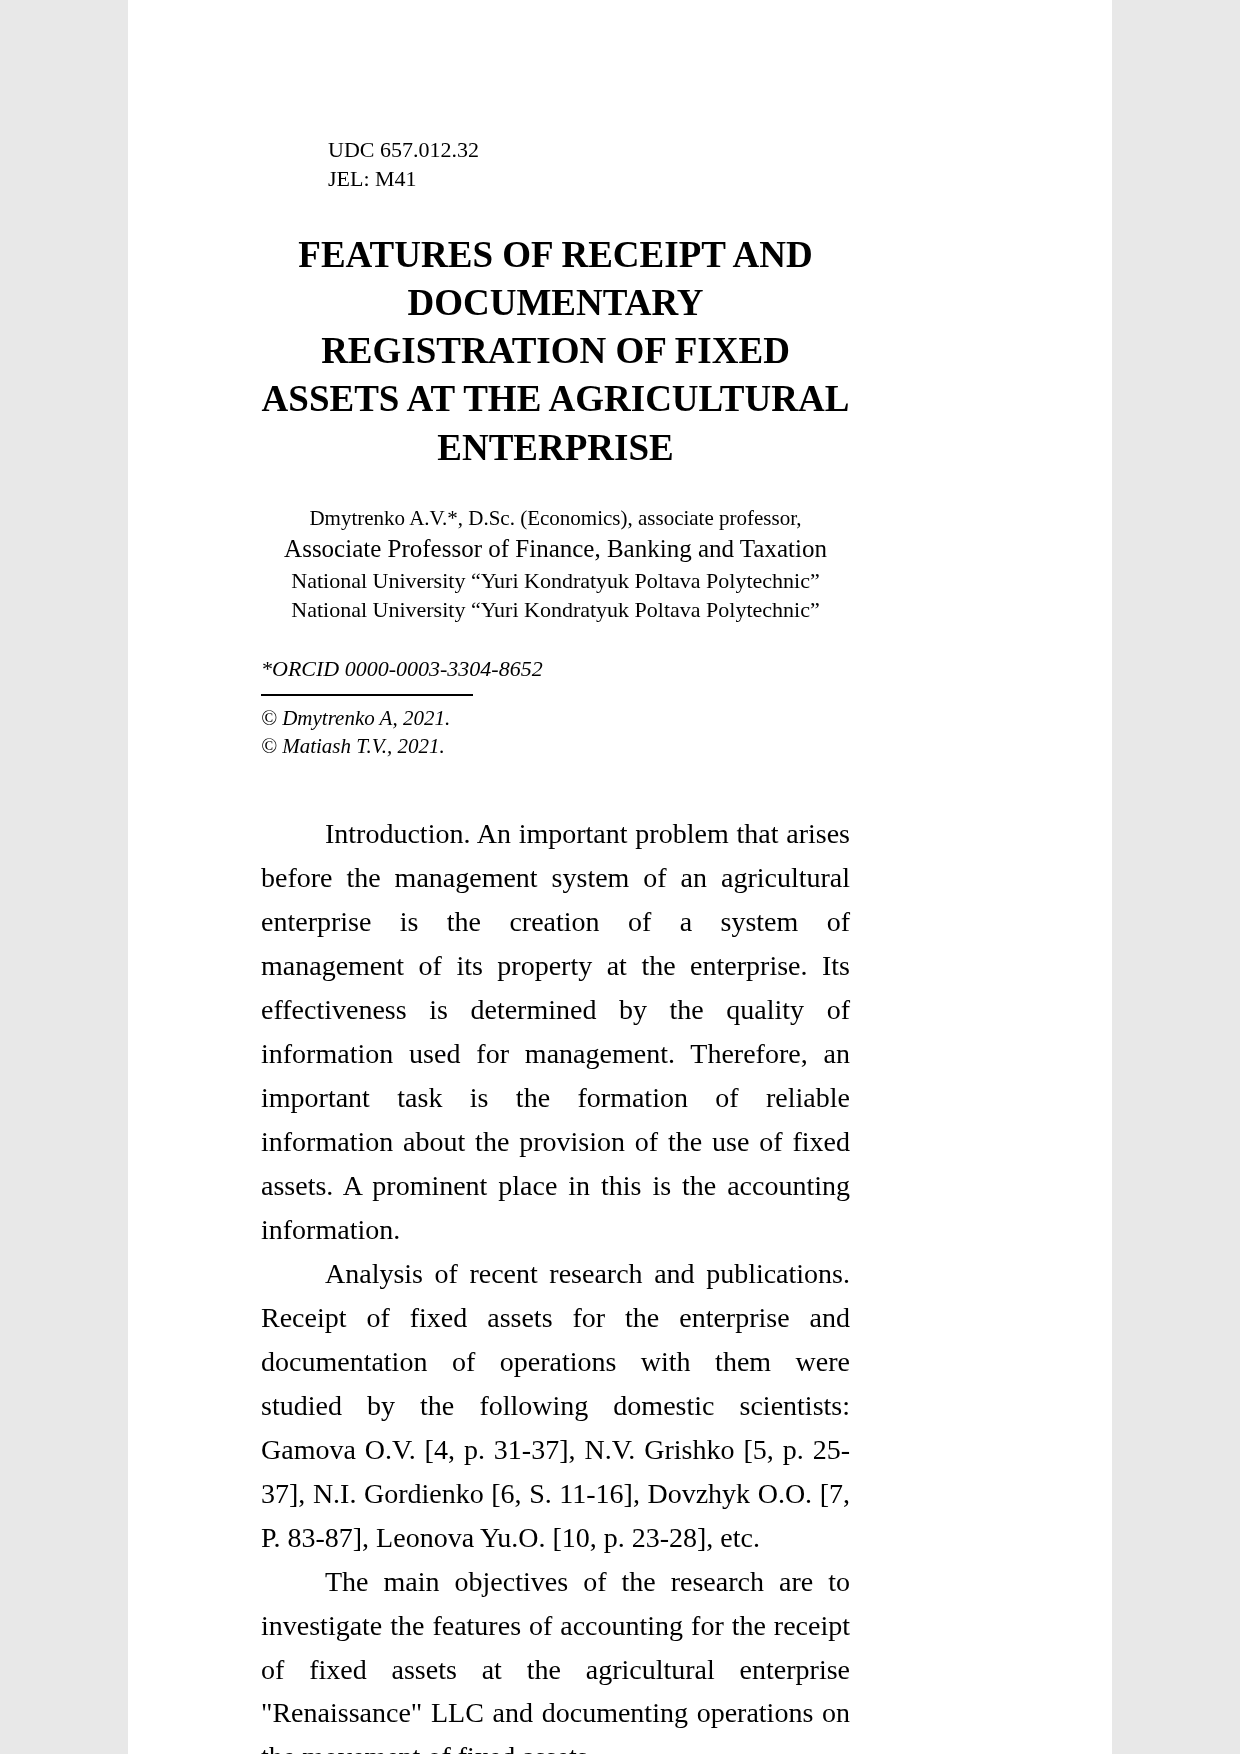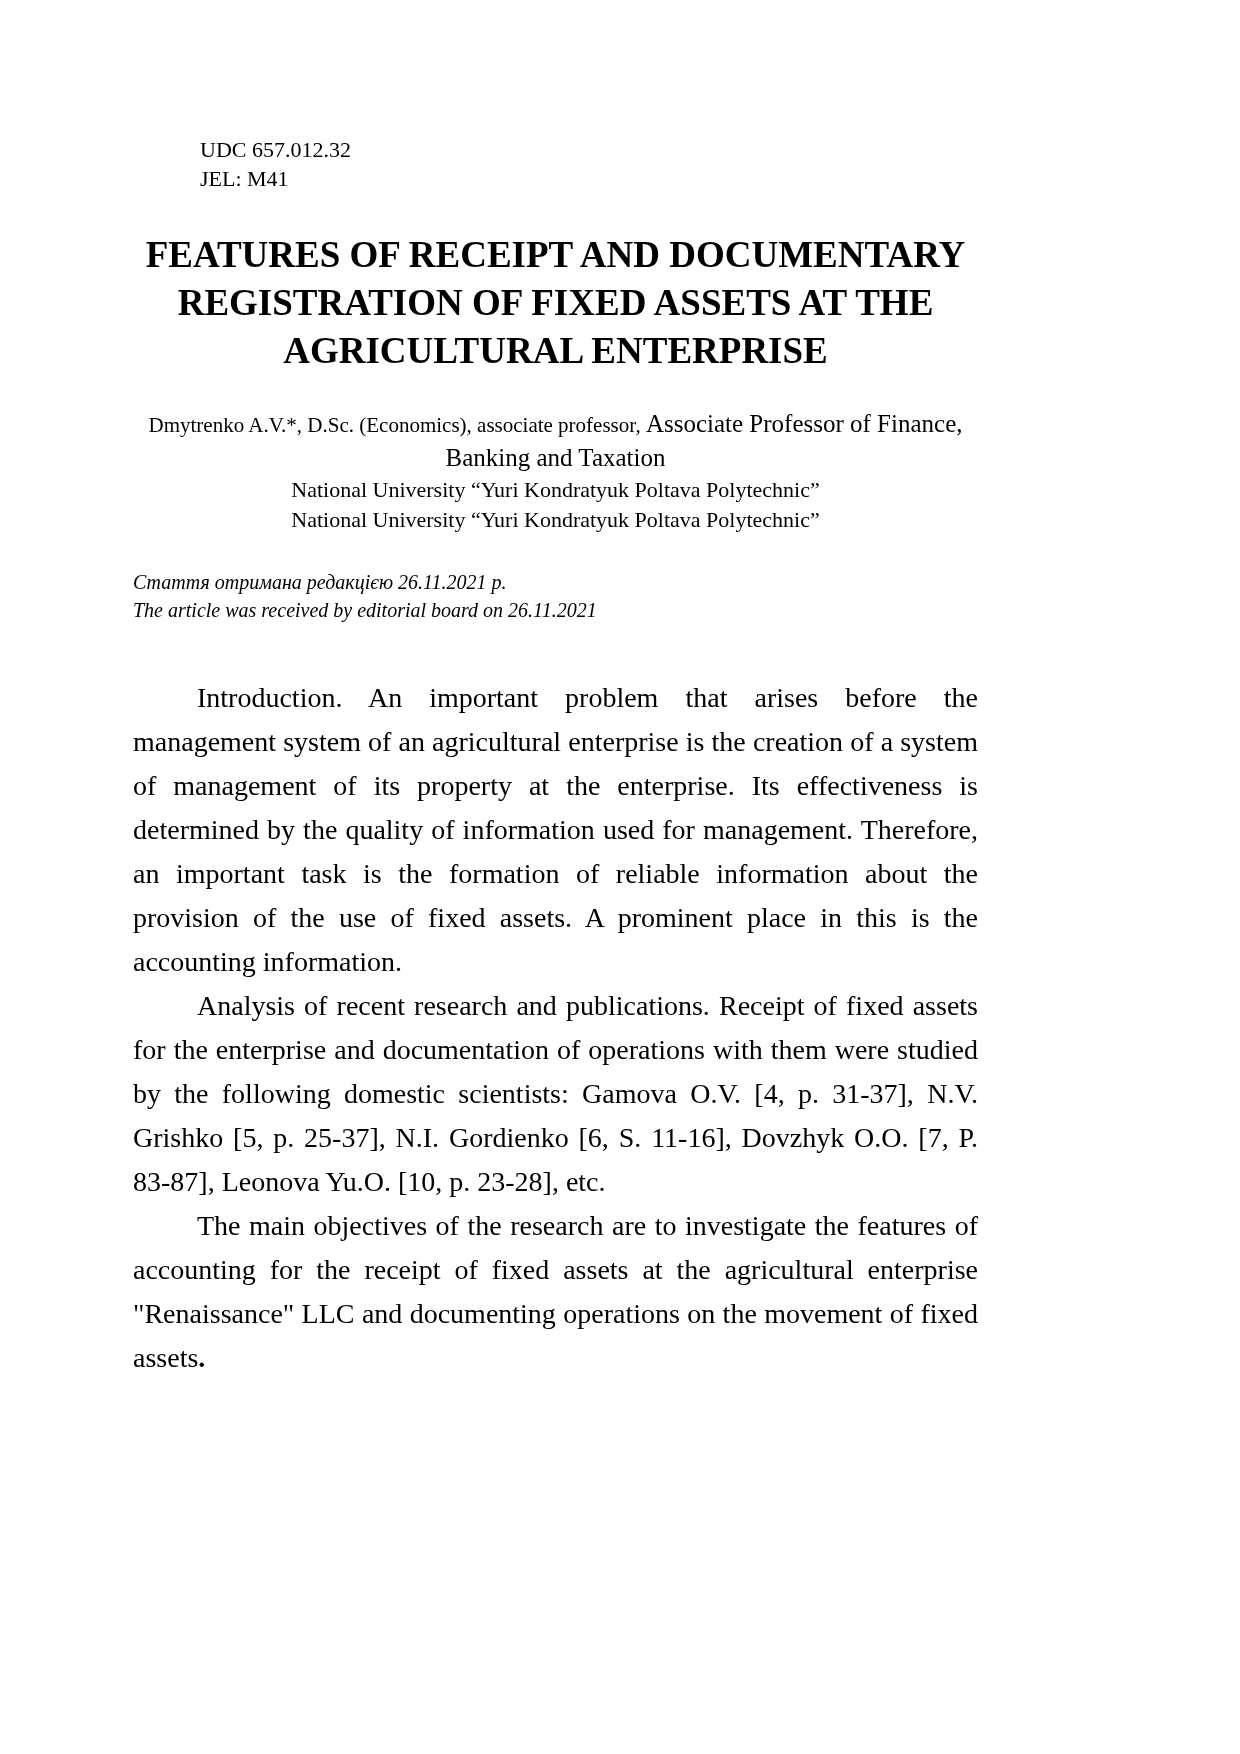--- a/index.html
+++ b/index.html
@@ -1,17 +1,17 @@
 <!DOCTYPE html>
 <html><head>
 <meta charset="utf-8">
 <style>
   html, body { margin: 0; padding: 0; background: #e8e8e8; }
   .page {
-    width: 1240px;
+    width: 984px;
     height: 1754px;
     margin: 0 auto;
     background: #ffffff;
     box-sizing: border-box;
     padding: 136px 262px 60px 133px;
     font-family: "Liberation Serif", serif;
     color: #000000;
     overflow: hidden;
   }
   .udc-block {
@@ -84,25 +84,27 @@
   </div>
 
   <div class="title">FEATURES OF RECEIPT AND DOCUMENTARY REGISTRATION OF FIXED ASSETS AT THE AGRICULTURAL ENTERPRISE</div>
 
   <div class="authors">
     <div class="line1"><span>Dmytrenko A.V.*, D.Sc. (Economics), associate professor, </span><span class="role">Associate Professor of Finance, Banking and Taxation</span></div>
     <div class="affil">National University “Yuri Kondratyuk Poltava Polytechnic”</div>
     <div class="affil">National University “Yuri Kondratyuk Poltava Polytechnic”</div>
   </div>
 
+  <div class="meta-block">
+    <div>*ORCID 0000-0003-3304-8652</div>
+    <div class="divider"></div>
+    <div class="copyright">© Dmytrenko A, 2021.</div>
+    <div class="copyright">© Matiash T.V., 2021.</div>
+  </div>
 
-  <div class="received">
-    <div>Стаття отримана редакцією 26.11.2021 р.</div>
-    <div>The article was received by editorial board on 26.11.2021</div>
-  </div>
 
   <div class="body-text">
     <p><span class="lead">Introduction.</span><span> An important problem that arises before the management system of an agricultural enterprise is the creation of a system of management of its property at the enterprise. Its effectiveness is determined by the quality of information used for management. Therefore, an important task is the formation of reliable information about the provision of the use of fixed assets. A prominent place in this is the accounting information.</span><span class="tail"></span></p>
     <p><span class="lead">Analysis of recent research and publications.</span><span> Receipt of fixed assets for the enterprise and documentation of operations with them were studied by the following domestic scientists: Gamova O.V. [4, p. 31-37], N.V. Grishko [5, p. 25-37], N.I. Gordienko [6, S. 11-16], Dovzhyk O.O. [7, P. 83-87], Leonova Yu.O. [10, p. 23-28], etc.</span><span class="tail"></span></p>
     <p><span class="lead"></span><span>The main objectives of the research are to investigate the features of accounting for the receipt of fixed assets at the agricultural enterprise "Renaissance" LLC and documenting operations on the movement of fixed assets</span><span class="tail">.</span></p>
   </div>
 
 </div>
 
 </body></html>

